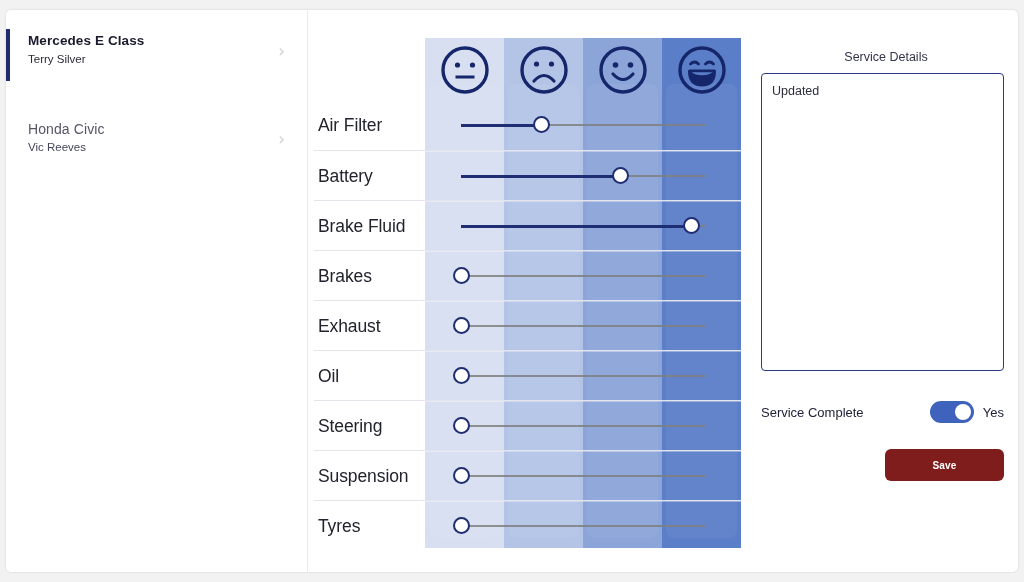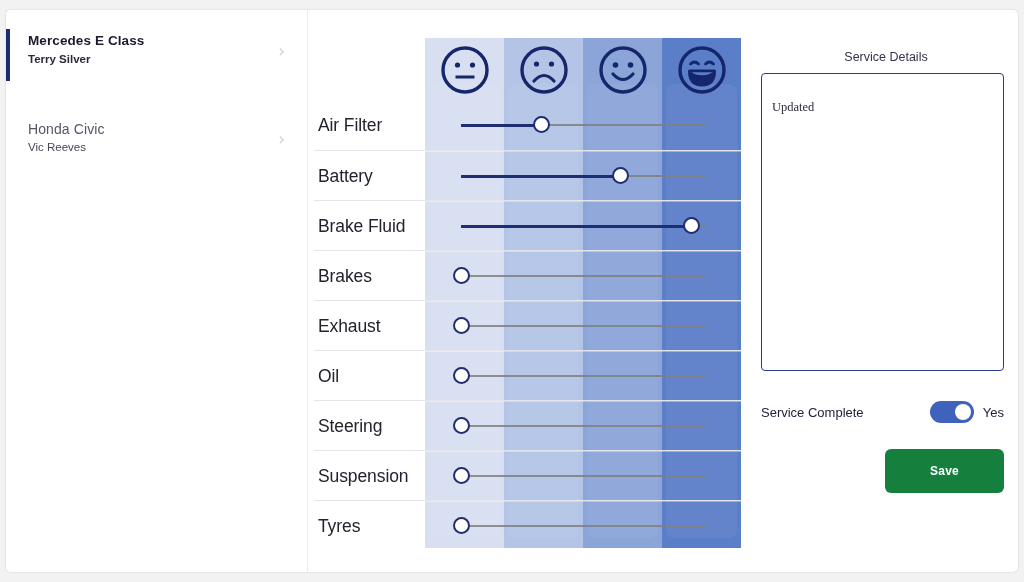--- a/index.html
+++ b/index.html
@@ -54,21 +54,21 @@
     letter-spacing: 0.1px;
     line-height: 18px;
   }
   .vehicle-item.inactive .vehicle-title {
     font-weight: normal;
     color: #555566;
     font-size: 14px;
   }
   .vehicle-owner {
     font-size: 11.5px;
-    font-weight: bold;
+    font-weight: normal;
     color: #2a2a3a;
     line-height: 16px;
     margin-top: 1px;
   }
   .vehicle-item.inactive .vehicle-owner {
     font-weight: normal;
     color: #45455a;
     font-size: 11.5px;
   }
   .chev {
@@ -206,27 +206,27 @@
     color: #33334a;
     margin-bottom: 9px;
     text-align: center;
   }
   #details-box {
     width: 243px;
     height: 298px;
     border: 1.5px solid #2a3a86;
     border-radius: 4px;
     background: #fff;
-    padding: 25px 10px;
+    padding: 9px 10px;
     font-size: 12.5px;
     color: #2c2c3c;
     line-height: 1.4;
     overflow: hidden;
     resize: none;
-    font-family: Liberation Serif, serif;
+    font-family: Liberation Sans, sans-serif;
   }
 
   .complete-row {
     margin-top: 26px;
     width: 243px;
     display: flex;
     align-items: center;
   }
   .complete-label {
     font-size: 13px;
@@ -252,26 +252,26 @@
     font-size: 13px;
     color: #22223a;
     margin-left: 9px;
     flex: none;
   }
 
   #save-btn {
     margin-top: 26px;
     margin-left: 124px;
     width: 119px;
-    height: 44px;
+    height: 32px;
     border: none;
     border-radius: 6px;
-    background: #15803d;
+    background: #7f1d1d;
     color: #ffffff;
-    font-size: 12px;
+    font-size: 10px;
     font-weight: bold;
     font-family: "Liberation Sans", sans-serif;
     cursor: pointer;
     letter-spacing: 0.2px;
   }
 </style>
 </head>
 <body>
 
 <div id="app">

